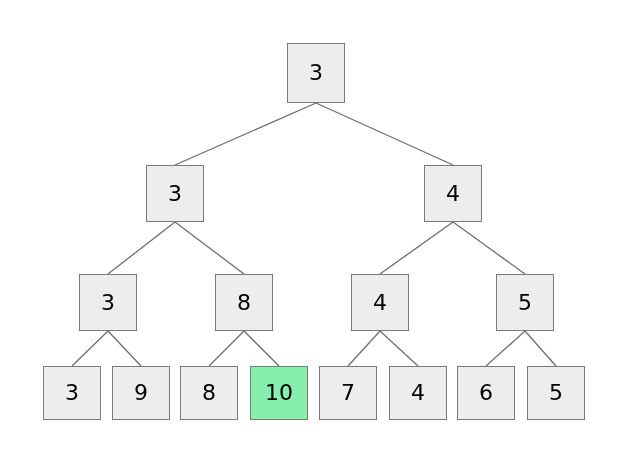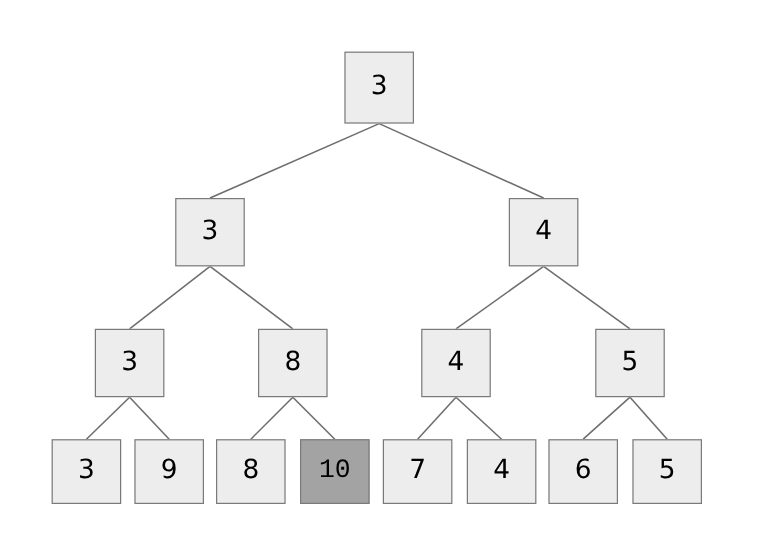--- a/index.html
+++ b/index.html
@@ -86,21 +86,21 @@
     </div>
     <div class="tree-node" style="left: 43px; top: 366px; width: 58px; height: 54px; background: rgb(237, 237, 237); border-color: rgb(122, 122, 122); color: rgb(0, 0, 0);">
       <span class="node-label">3</span>
     </div>
     <div class="tree-node" style="left: 112px; top: 366px; width: 58px; height: 54px; background: rgb(237, 237, 237); border-color: rgb(122, 122, 122); color: rgb(0, 0, 0);">
       <span class="node-label">9</span>
     </div>
     <div class="tree-node" style="left: 180px; top: 366px; width: 58px; height: 54px; background: rgb(237, 237, 237); border-color: rgb(122, 122, 122); color: rgb(0, 0, 0);">
       <span class="node-label">8</span>
     </div>
-    <div class="tree-node" style="left: 250px; top: 366px; width: 58px; height: 54px; background: #a3a3a3; border-color: rgb(122, 122, 122); color: rgb(0, 0, 0); font-family: Liberation Mono, monospace;">
+    <div class="tree-node" style="left: 250px; top: 366px; width: 58px; height: 54px; background: #86efac; border-color: rgb(122, 122, 122); color: rgb(0, 0, 0);">
       <span class="node-label">10</span>
     </div>
     <div class="tree-node" style="left: 319px; top: 366px; width: 58px; height: 54px; background: rgb(237, 237, 237); border-color: rgb(122, 122, 122); color: rgb(0, 0, 0);">
       <span class="node-label">7</span>
     </div>
     <div class="tree-node" style="left: 389px; top: 366px; width: 58px; height: 54px; background: rgb(237, 237, 237); border-color: rgb(122, 122, 122); color: rgb(0, 0, 0);">
       <span class="node-label">4</span>
     </div>
     <div class="tree-node" style="left: 457px; top: 366px; width: 58px; height: 54px; background: rgb(237, 237, 237); border-color: rgb(122, 122, 122); color: rgb(0, 0, 0);">
       <span class="node-label">6</span>

